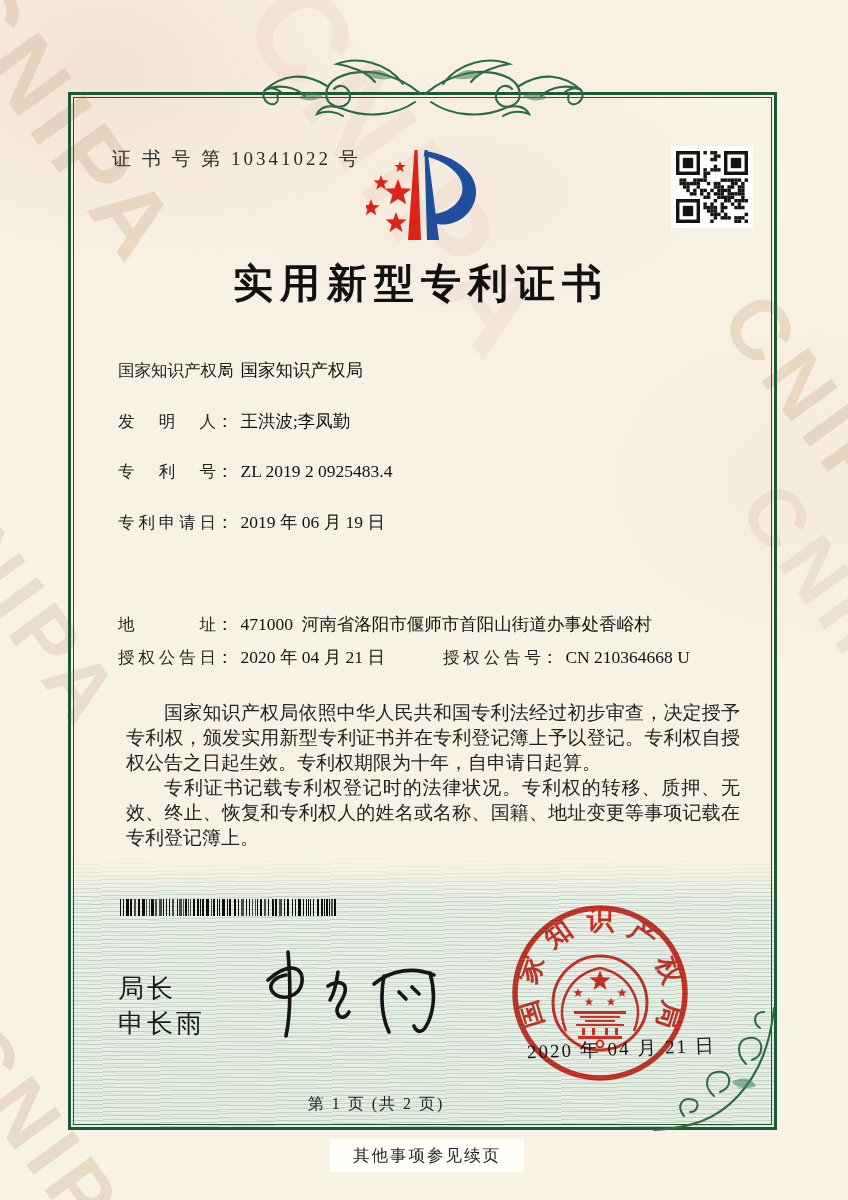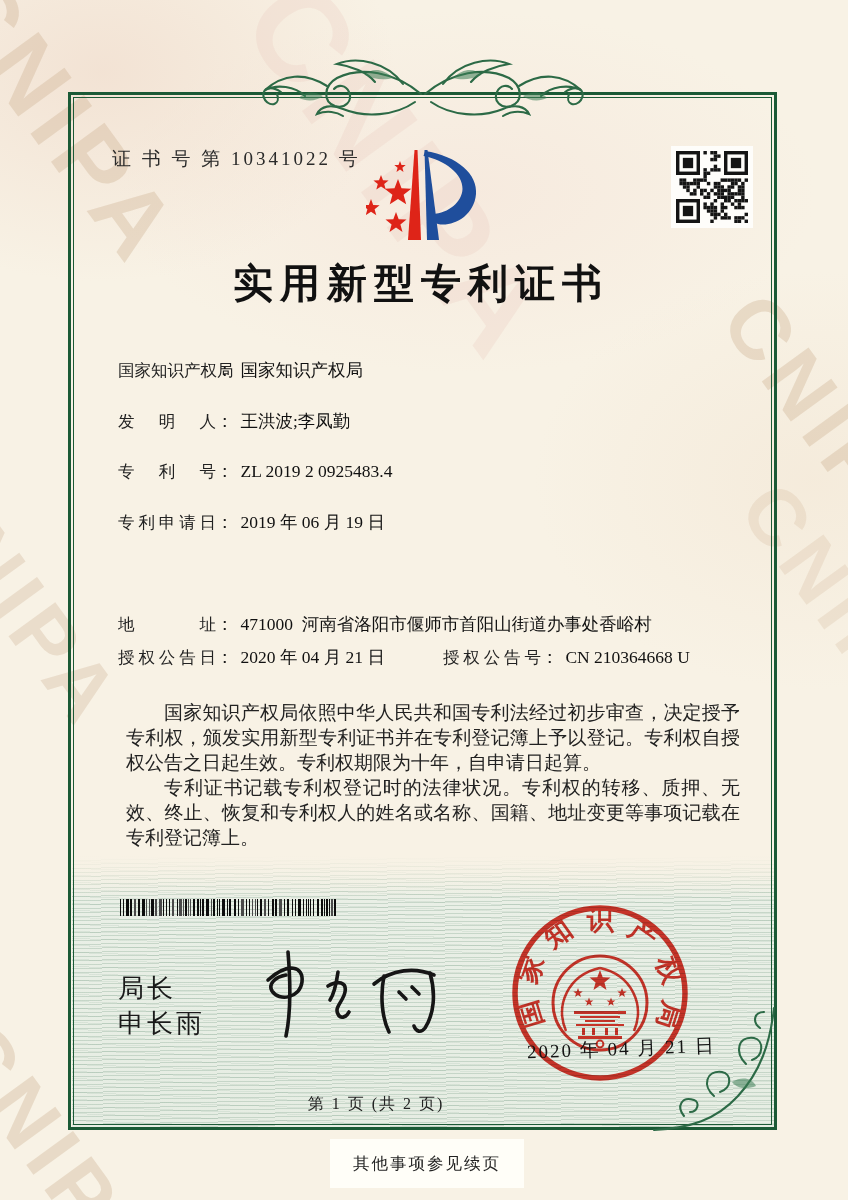--- a/index.html
+++ b/index.html
@@ -53,21 +53,21 @@
   .issuer{position:absolute;z-index:5;left:118px;font-family:Liberation Mono, monospace;
           font-size:26px;letter-spacing:3px;color:#1a1a1a;}
   .issuer.t{top:971px}.issuer.n{top:1006px}
   .sig{position:absolute;z-index:5;left:252px;top:946px;}
   .seal{position:absolute;z-index:5;left:506px;top:899px;mix-blend-mode:multiply;opacity:.92;}
   .sealdate{position:absolute;z-index:6;left:527px;top:1036px;font-size:19px;letter-spacing:2px;color:#141414;
             transform:rotate(-2deg);white-space:nowrap;}
   .pagenum{position:absolute;z-index:5;left:68px;top:1094px;width:616px;text-align:center;font-size:16px;
            letter-spacing:2px;color:#222;}
   .note{position:absolute;z-index:5;left:330px;top:1139px;min-width:178px;height:33px;line-height:33px;
-        background:#fffef8;text-align:center;font-size:16.5px;letter-spacing:2px;color:#222;padding:8px 8px;}
+        background:#fffef8;text-align:center;font-size:16.5px;letter-spacing:2px;color:#222;padding:0 8px;}
   .orn path{fill:none;stroke:#2c6a46;stroke-width:2.1;stroke-linecap:round;}
   .orn .leaf{fill:#3d7d55;opacity:.55;stroke:none;}
 </style>
 </head>
 <body>
 
 <div class="page">
 
   <span class="wm wm1">CNIPA</span>
   <span class="wm wm2">CNIPA</span>

